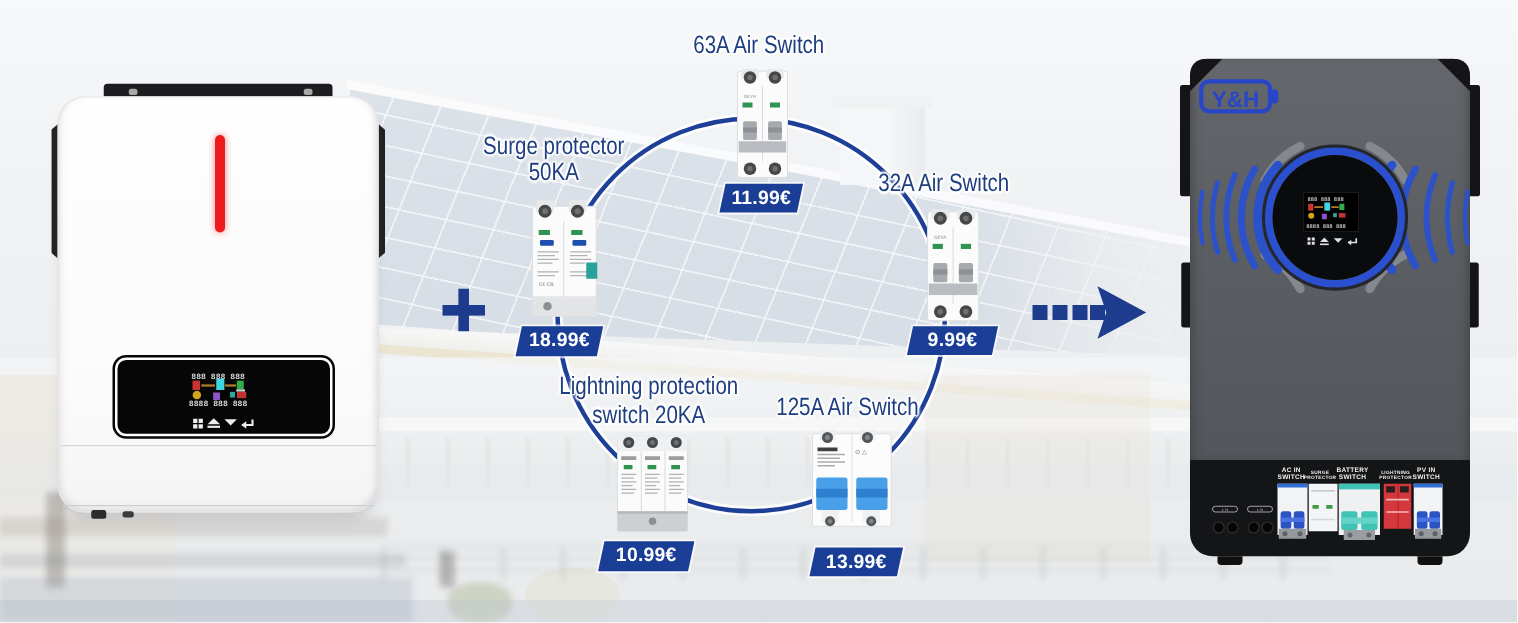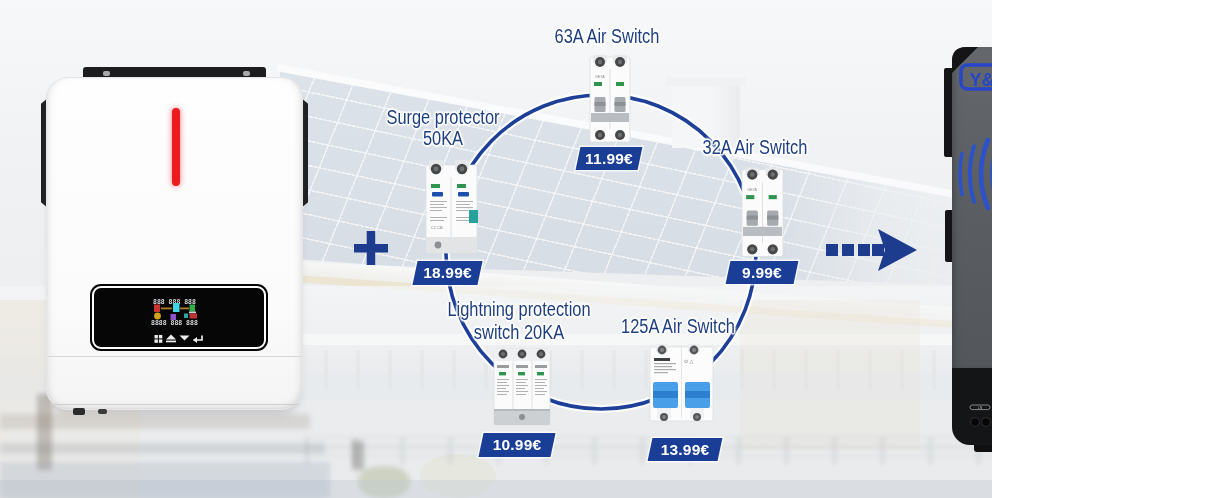--- a/index.html
+++ b/index.html
@@ -1,16 +1,16 @@
 <!DOCTYPE html>
 <html><head>
 <meta charset="utf-8">
 <style>
   html,body{margin:0;padding:0;}
-  #stage{position:relative;width:992px;height:498px;overflow:hidden;
+  #stage{position:relative;width:1214px;height:498px;overflow:hidden;
     font-family:"Liberation Sans",sans-serif;
     background:linear-gradient(180deg,#f7f8f9 0%,#f0f2f4 30%,#edeff1 55%,#eaecee 78%,#e9ebec 100%);}
   .abs{position:absolute;}
   
   .roof{left:280px;top:60px;width:690px;height:235px;
     clip-path:polygon(0% 5%, 100% 60%, 100% 96%, 0% 86%);
     background:
       repeating-linear-gradient(112deg, rgba(255,255,255,.75) 0 1.5px, rgba(255,255,255,0) 1.5px 38px),
       repeating-linear-gradient(192deg, rgba(255,255,255,.75) 0 1.5px, rgba(255,255,255,0) 1.5px 24px),
       linear-gradient(180deg,#c9d3de,#c5cfdb);

